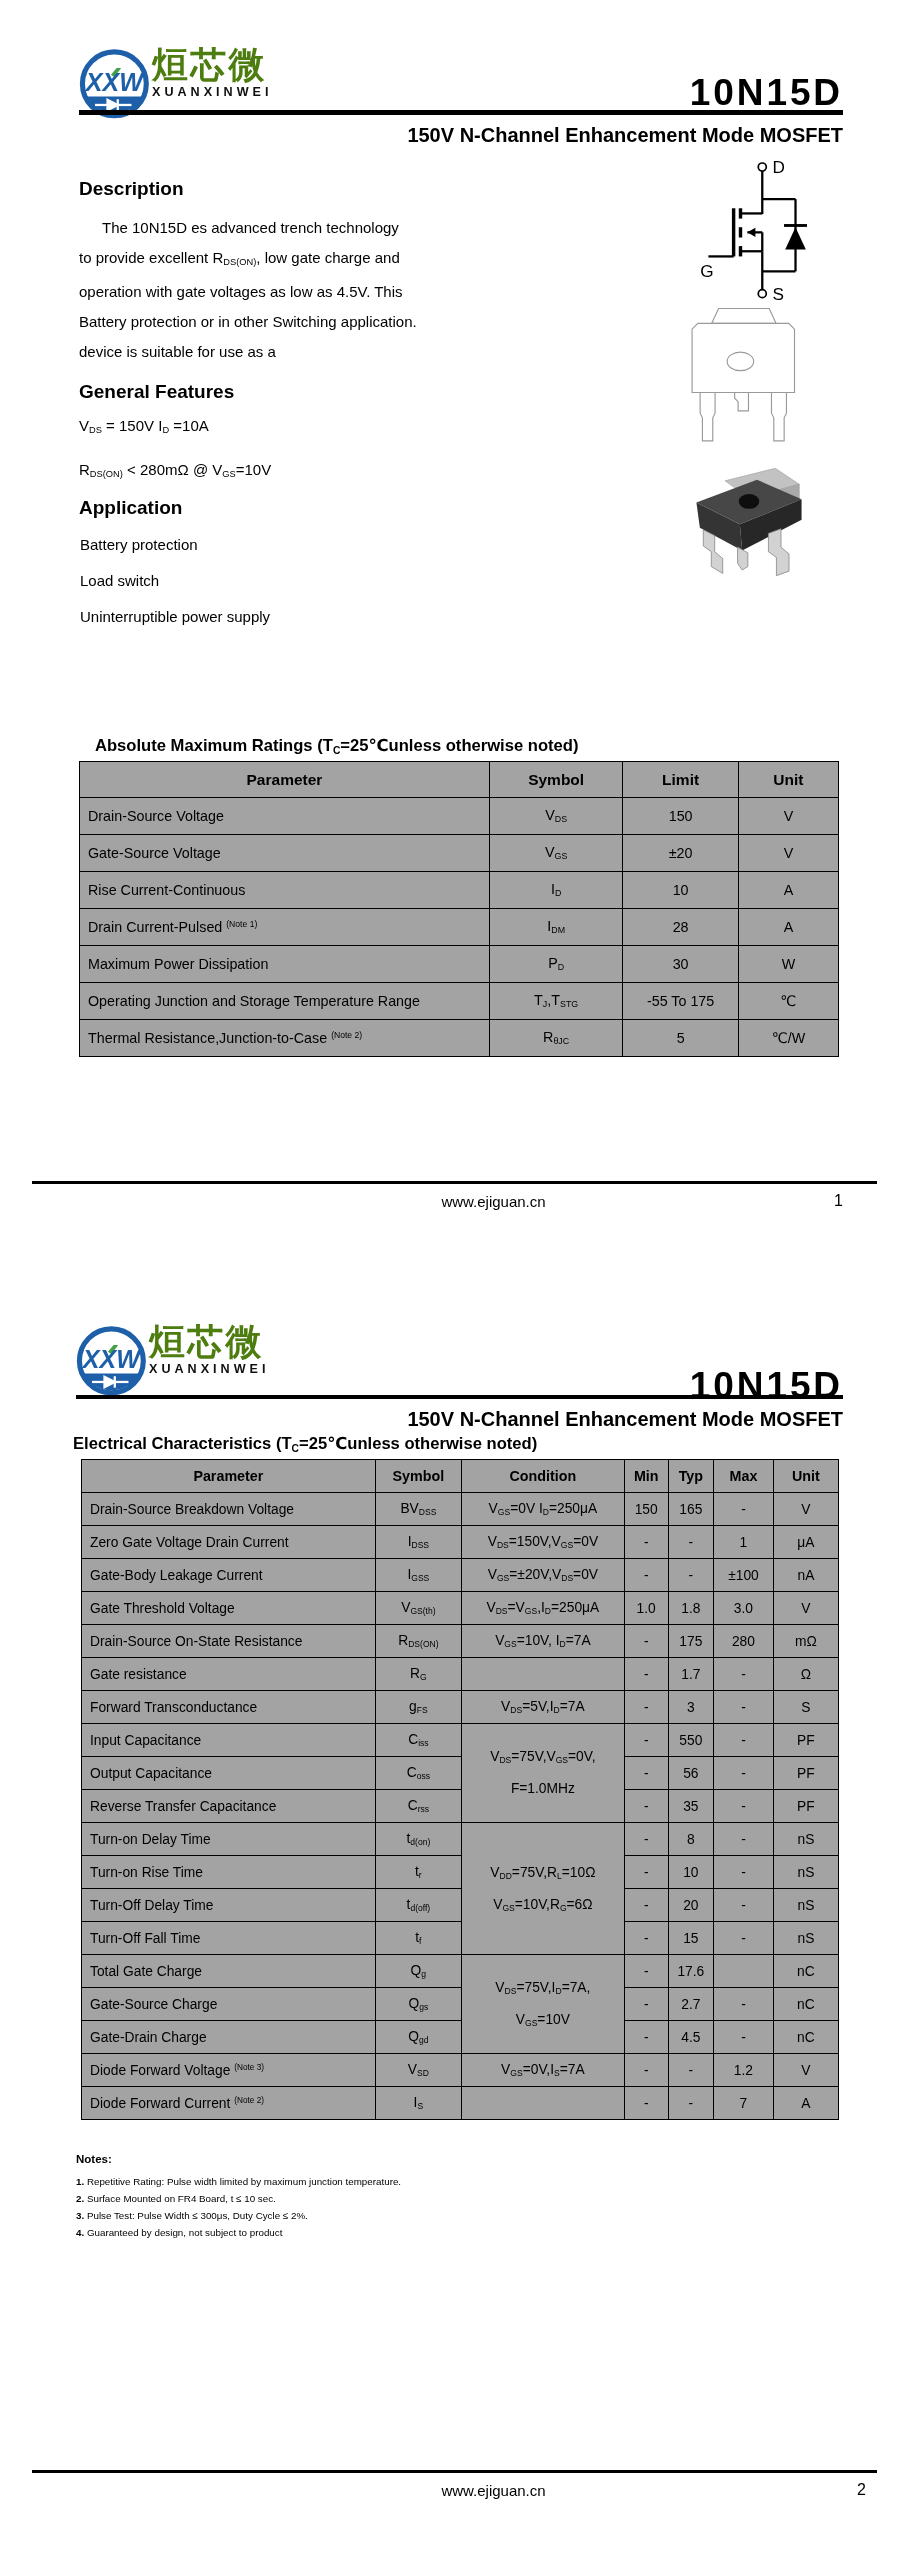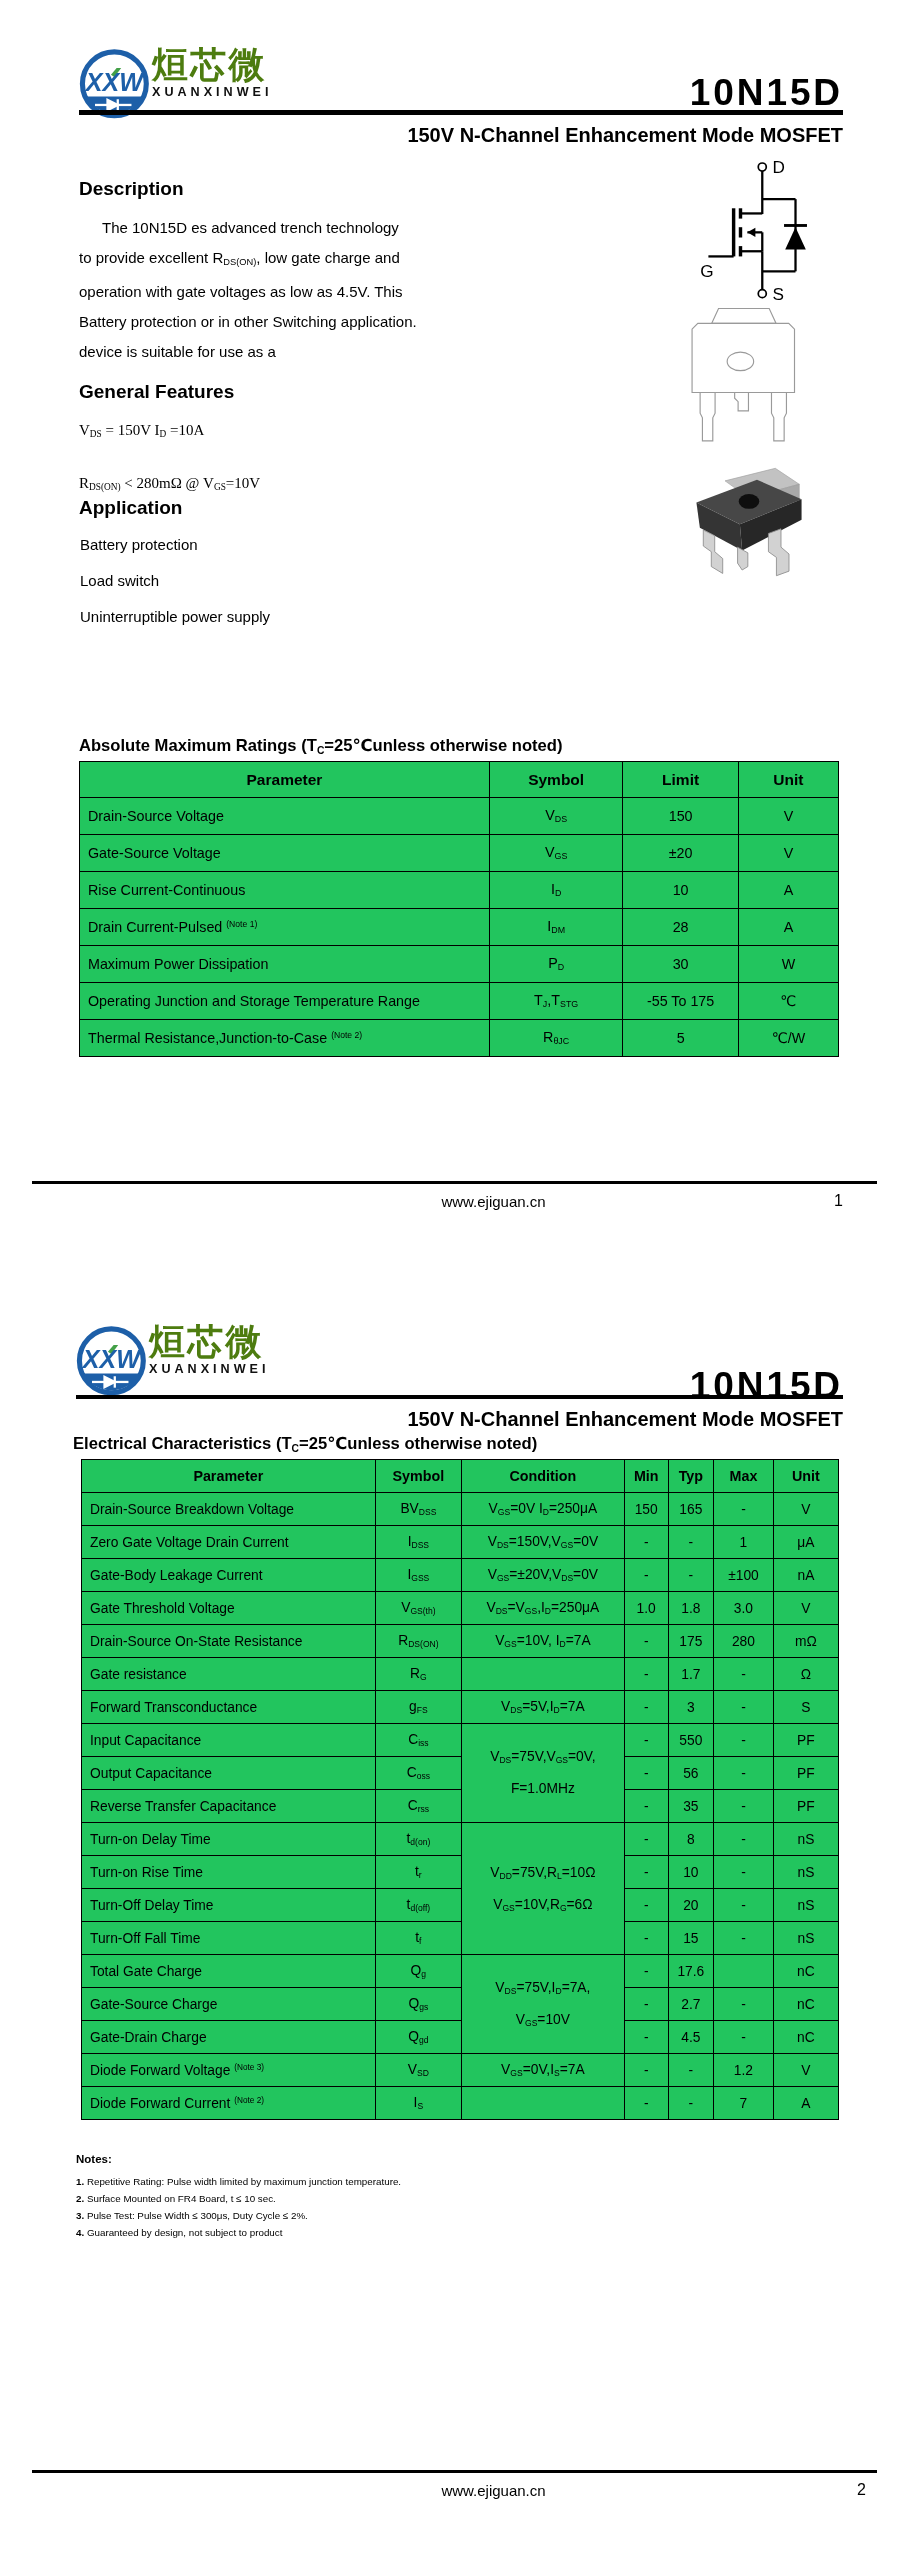--- a/index.html
+++ b/index.html
@@ -16,27 +16,27 @@
   .logo-en{font-size:12.6px;font-weight:600;letter-spacing:4px;color:#111;margin-top:2.3px;}
   .pn{font-size:37px;font-weight:bold;letter-spacing:2.9px;text-align:right;}
   .rule{background:#000;}
   .subtitle{font-size:20px;font-weight:bold;text-align:center;white-space:nowrap;}
 
   .h1{font-size:19px;font-weight:bold;white-space:nowrap;}
   .h2{font-size:16.6px;font-weight:bold;white-space:nowrap;}
 
   .desc .line{font-size:15px;line-height:30px;white-space:nowrap;}
   .desc .line:first-child{text-indent:23px;}
-  .gf .line{font-size:15px;line-height:25px;margin-bottom:24px;white-space:nowrap;font-family:Liberation Serif, serif;}
+  .gf .line{font-size:15px;line-height:16px;margin-bottom:24px;white-space:nowrap;}
   .app .line{font-size:15px;line-height:16px;margin-bottom:20px;white-space:nowrap;}
 
   sub{font-size:62%;vertical-align:-0.25em;letter-spacing:0;}
   sup{font-size:60%;vertical-align:0.55em;}
 
-  table{border-collapse:collapse;table-layout:fixed;background:#22c55e;}
+  table{border-collapse:collapse;table-layout:fixed;background:#a3a3a3;}
   .amr{width:760px;border:1.7px solid #000;font-size:14.3px;}
   .amr th{font-size:15.5px;font-weight:bold;}
   .amr th,.amr td{border:1.1px solid #000;text-align:center;vertical-align:middle;padding:0 3.4px;overflow:hidden;}
   .amr thead tr{height:36px;} .amr tbody tr{height:37px;}
 
   .elec{width:758px;border:1.7px solid #000;font-size:13.8px;}
   .elec th{font-size:14.3px;font-weight:bold;}
   .elec th,.elec td{border:1.1px solid #000;text-align:center;vertical-align:middle;padding:0 2.3px;overflow:hidden;}
   .elec thead tr{height:33px;} .elec tbody tr{height:33px;}
   td.cl{text-align:left;padding-left:8px;white-space:nowrap;}
@@ -146,21 +146,21 @@
       <polygon points="14,64 90,102 94,148 20,108" fill="#343434"></polygon>
       <polygon points="90,102 198,58 198,94 94,148" fill="#272727"></polygon>
       <ellipse cx="106" cy="62" rx="18" ry="13" fill="#0e0e0e"></ellipse>
       <g fill="#d2d2d2" stroke="#8c8c8c" stroke-width="1.5">
         <polygon points="26,112 46,122 46,150 60,162 60,188 40,176 40,150 26,140"></polygon>
         <polygon points="86,142 104,152 104,176 94,182 86,170"></polygon>
         <polygon points="140,118 162,110 162,142 176,154 176,184 154,192 154,160 140,150"></polygon>
       </g>
     </svg>
 
-    <div class="h2 abs" style="left:79px;top:736px;">Absolute Maximum Ratings (T<sub>C</sub>=25℃unless otherwise noted)</div>
+    <div class="h2 abs" style="left:95px;top:736px;">Absolute Maximum Ratings (T<sub>C</sub>=25℃unless otherwise noted)</div>
 
     <table class="amr abs" style="left:79px;top:761px;">
       <colgroup>
         <col style="width:54%">
           <col style="width:17.6%">
           <col style="width:15.2%">
           <col style="width:13.2%">
       </colgroup>
       <thead>
         <tr>

